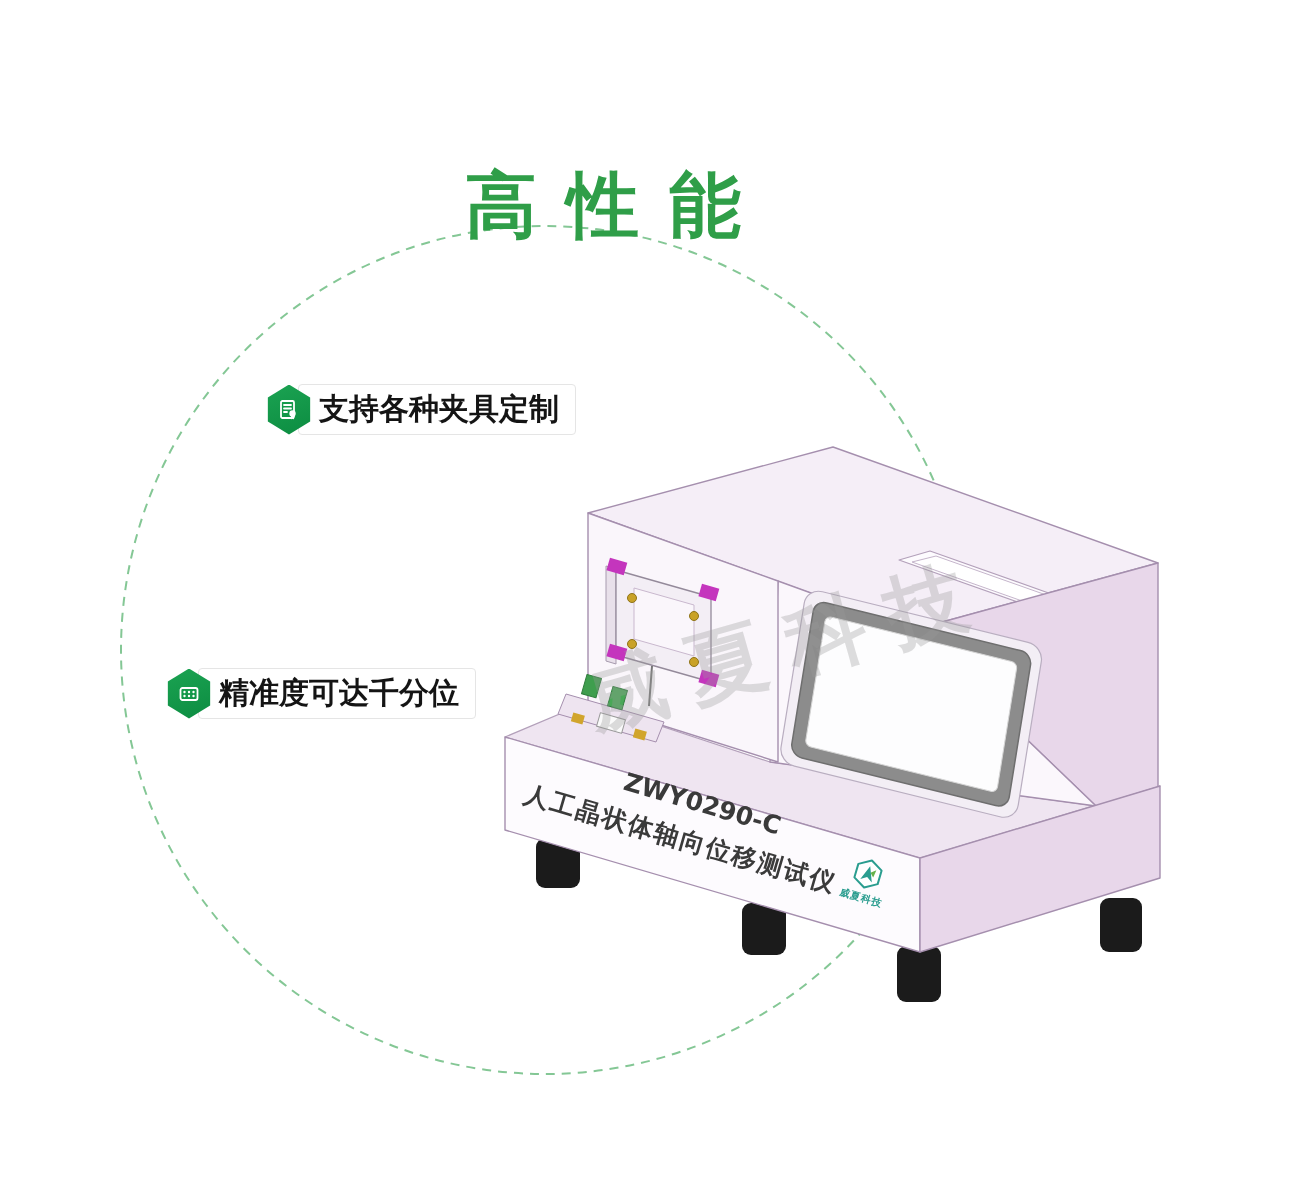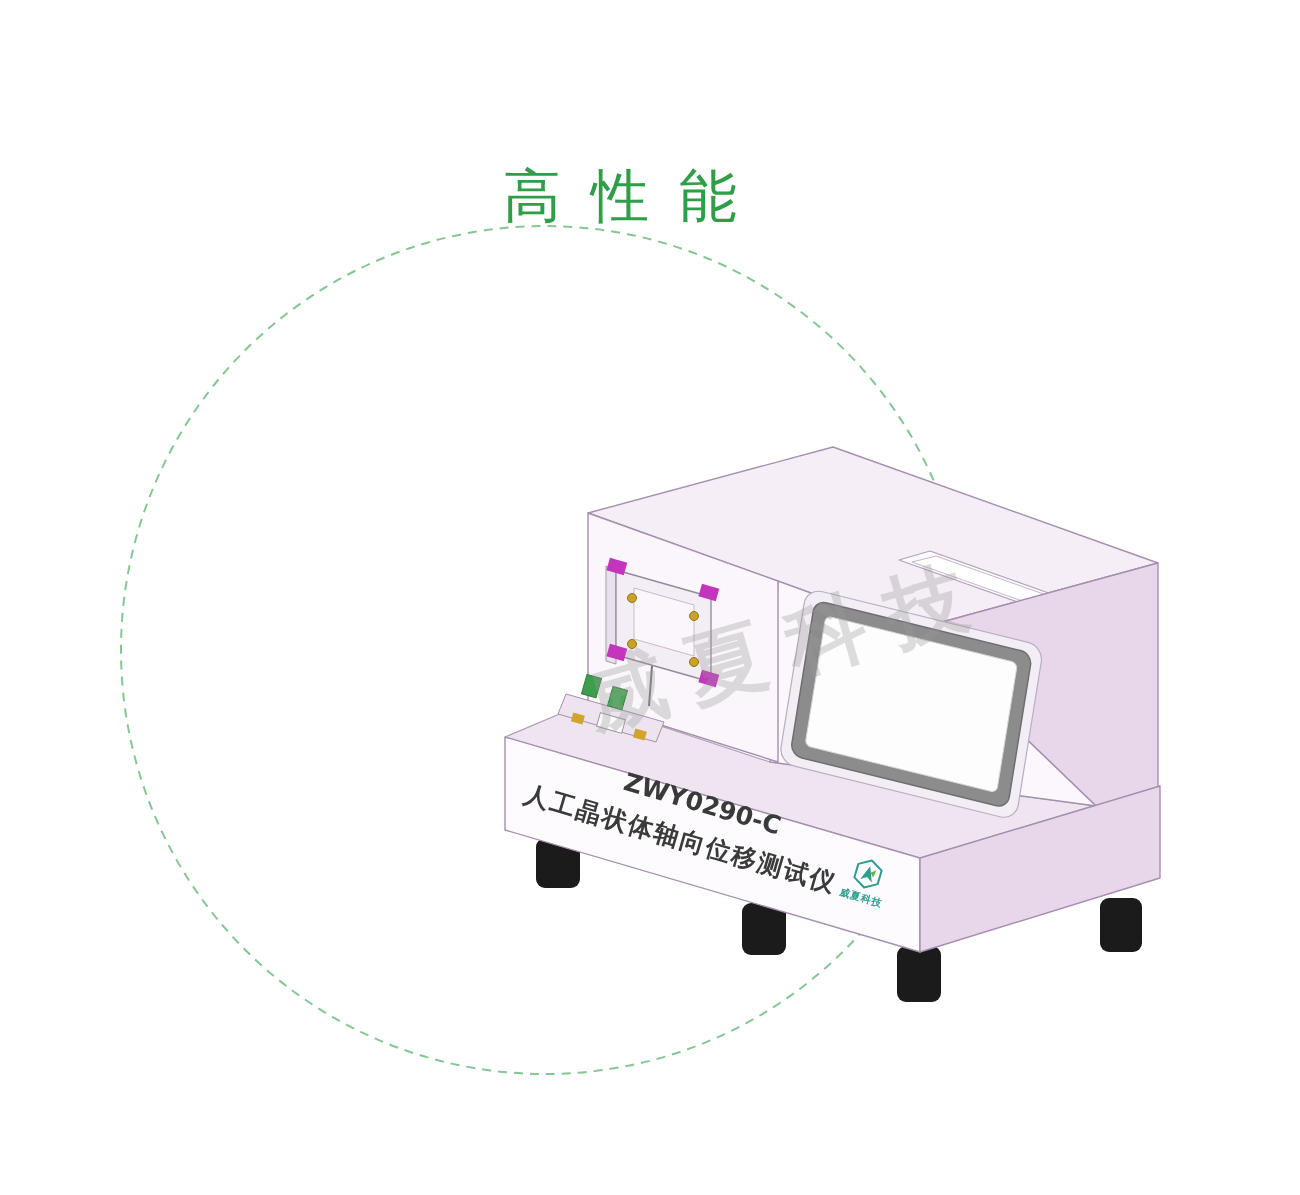--- a/index.html
+++ b/index.html
@@ -3,22 +3,22 @@
 <meta charset="utf-8">
 <style>
   html,body{margin:0;padding:0;background:#fff;}
   .canvas{
     position:relative;width:1300px;height:1195px;margin:0 auto;
     background:#ffffff;overflow:hidden;
     font-family:"DejaVu Sans","Liberation Sans",sans-serif;
   }
   .scene{position:absolute;left:0;top:0;}
   .title{
-    position:absolute;top:158px;left:635px;transform:translateX(-50%);
-    font-size:58px;font-weight:400;color:#2f9e48;letter-spacing:30px;
+    position:absolute;top:158px;left:618px;transform:translateX(-50%);
+    font-size:72px;font-weight:700;color:#2f9e48;letter-spacing:30px;
     white-space:nowrap;
   }
   .callout{position:absolute;display:flex;align-items:center;}
   .hex{
     width:46px;height:50px;flex:0 0 auto;z-index:2;
     background:linear-gradient(160deg,#1ba352,#0c8c41);
     clip-path:polygon(50% 0,96% 26%,96% 74%,50% 100%,4% 74%,4% 26%);
     display:flex;align-items:center;justify-content:center;
   }
   .label-box{
@@ -110,16 +110,43 @@
         <path d="M2,-2 L7,-6 L6,2 Z" fill="#66b24a"></path>
         <text x="0" y="28" text-anchor="middle" font-size="10" letter-spacing="1" fill="#2a9d8f" font-weight="bold">威夏科技</text>
       </g>
     </g>
 
     <text x="795" y="672" transform="rotate(-16 795 672)" text-anchor="middle" font-size="80" letter-spacing="24" fill="#9a9a9a" opacity="0.32" font-weight="bold">威夏科技</text>
   </svg>
 
   <div class="title">高性能</div>
 
+  <div class="callout c1">
+    <div class="hex">
+      <svg width="24" height="24" viewBox="0 0 24 24" fill="none" stroke="#fff" stroke-width="1.8" stroke-linecap="round">
+        <rect x="4" y="3" width="13" height="17" rx="1.5"></rect>
+        <line x1="7" y1="7" x2="14" y2="7"></line>
+        <line x1="7" y1="10.5" x2="14" y2="10.5"></line>
+        <line x1="7" y1="14" x2="10" y2="14"></line>
+        <circle cx="15.5" cy="15.5" r="3.2" fill="#fff" stroke="none"></circle>
+        <path d="M14 18 L14 21.5 L15.5 20.2 L17 21.5 L17 18" fill="#fff" stroke="none"></path>
+      </svg>
+    </div>
+    <div class="label-box">支持各种夹具定制</div>
+  </div>
 
+  <div class="callout c2">
+    <div class="hex">
+      <svg width="24" height="24" viewBox="0 0 24 24" fill="none" stroke="#fff" stroke-width="1.8" stroke-linecap="round">
+        <rect x="3.5" y="6" width="17" height="12" rx="2"></rect>
+        <circle cx="7.5" cy="10" r="1.2" fill="#fff" stroke="none"></circle>
+        <circle cx="12" cy="10" r="1.2" fill="#fff" stroke="none"></circle>
+        <circle cx="16.5" cy="10" r="1.2" fill="#fff" stroke="none"></circle>
+        <circle cx="7.5" cy="14" r="1.2" fill="#fff" stroke="none"></circle>
+        <circle cx="12" cy="14" r="1.2" fill="#fff" stroke="none"></circle>
+        <circle cx="16.5" cy="14" r="1.2" fill="#fff" stroke="none"></circle>
+      </svg>
+    </div>
+    <div class="label-box">精准度可达千分位</div>
+  </div>
 
 
 </div>
 
 </body></html>

